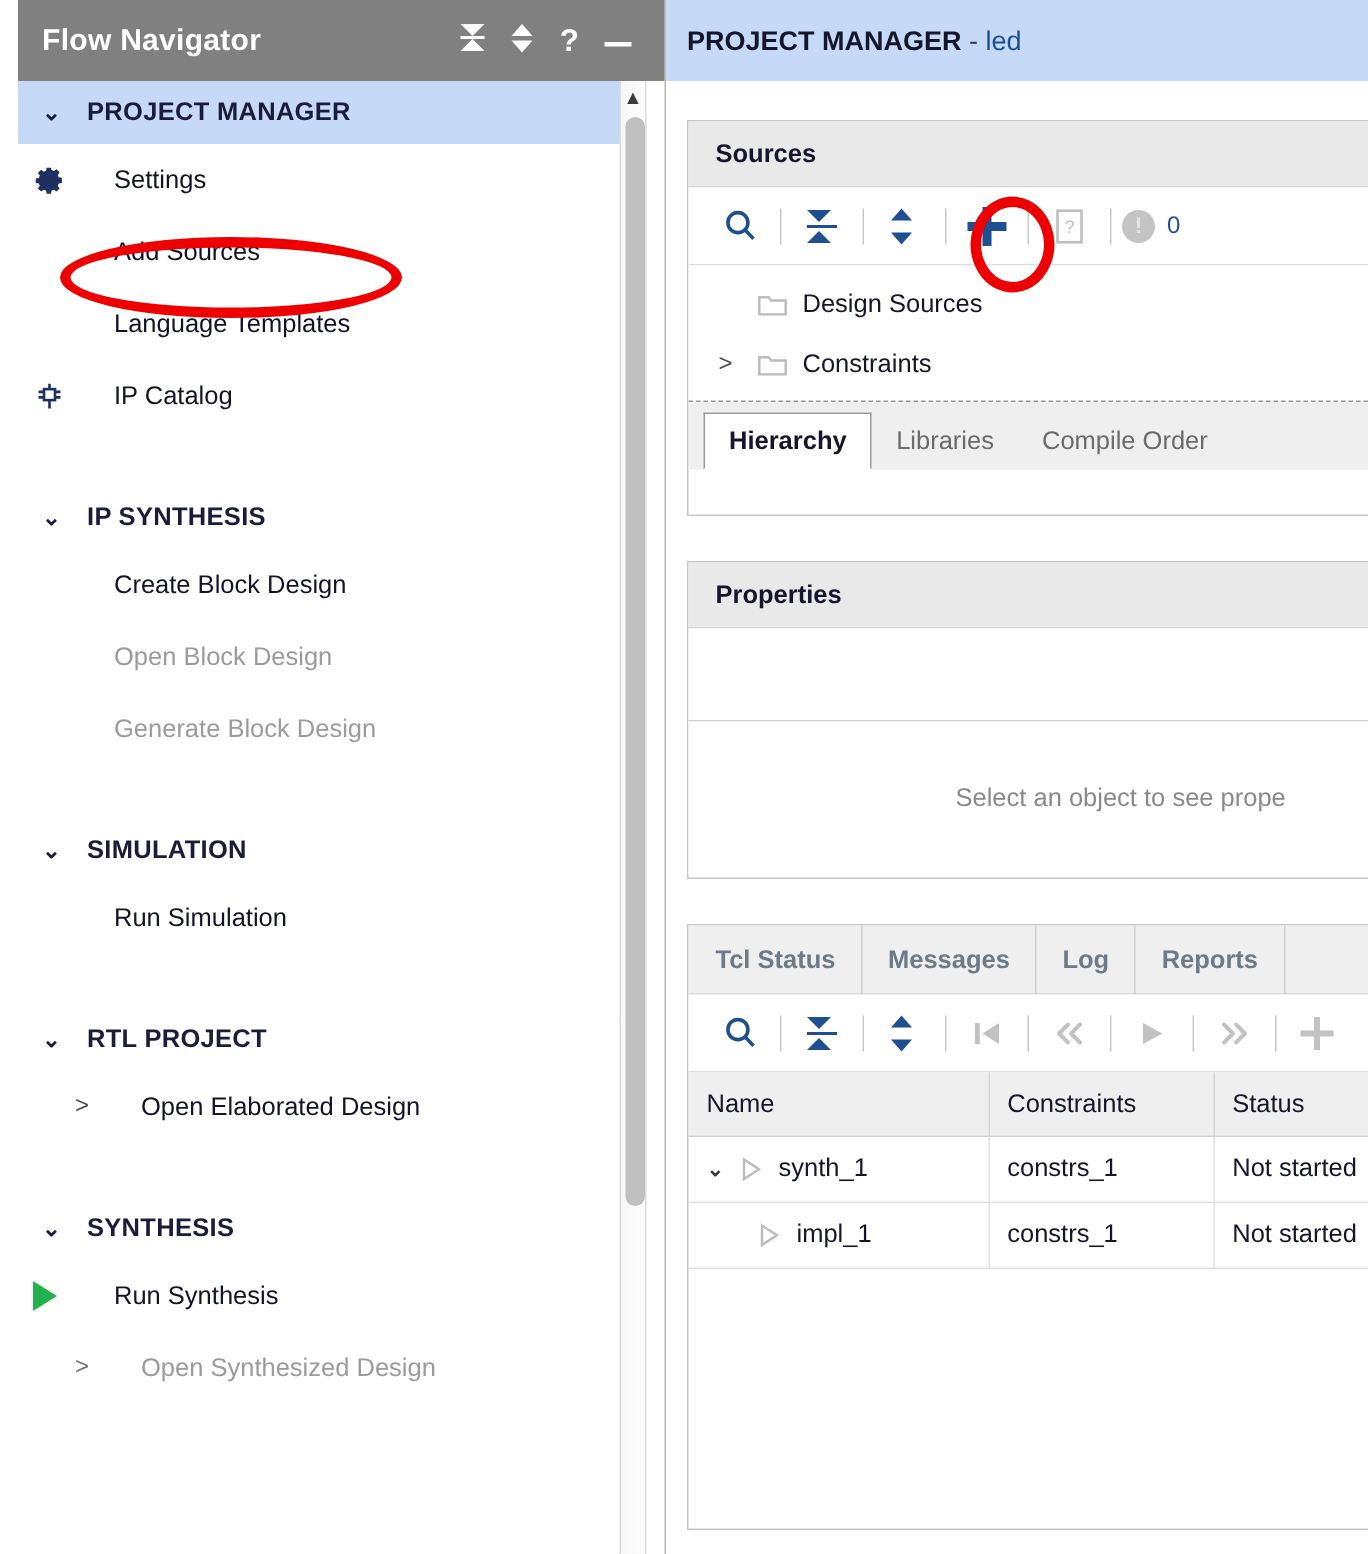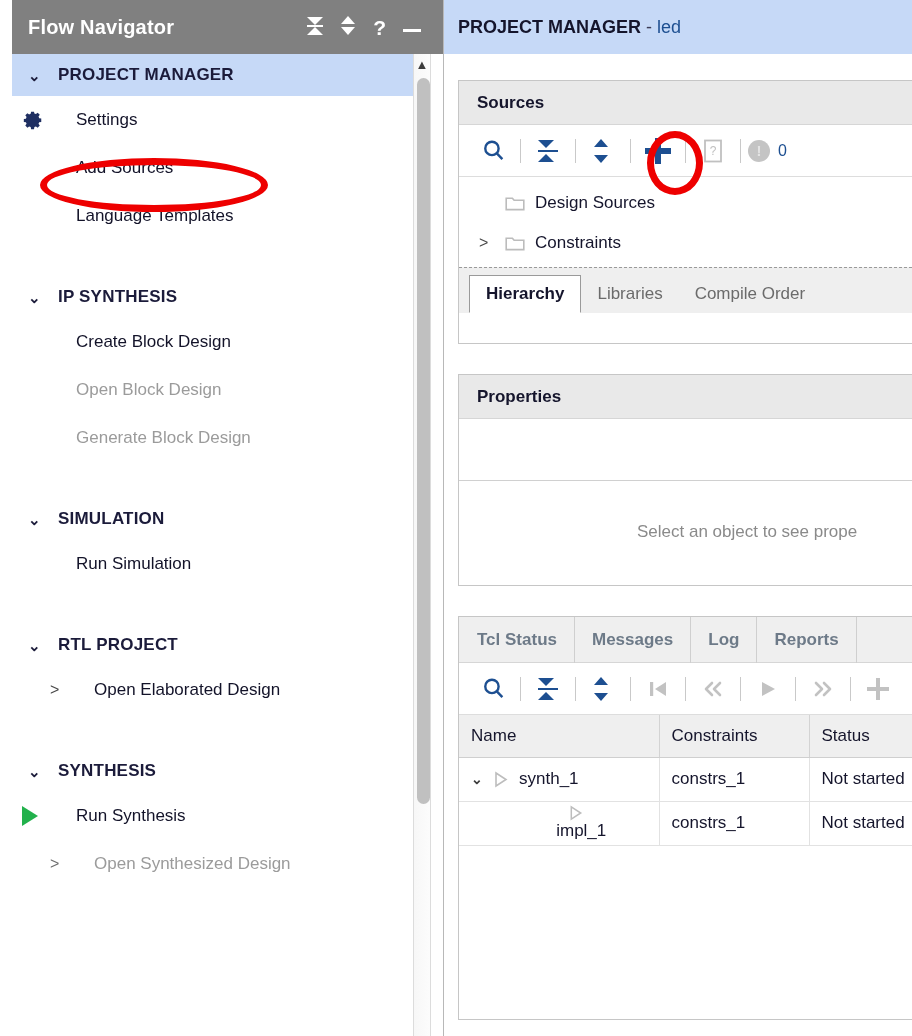--- a/index.html
+++ b/index.html
@@ -373,21 +373,21 @@
   }
   .name-cell { display: flex; align-items: center; }
   .name-cell .chev {
     width: 22px; font-size: 14px; color: #3c3c3c; font-weight: bold;
   }
   .tri-outline {
     width: 16px; height: 17px;
     margin-right: 10px;
     flex: 0 0 16px;
   }
-  .indent-1 { padding-left: 34px; flex-direction: column; }
+  .indent-1 { padding-left: 34px; }
 </style>
 </head>
 <body>
 
 <div id="root">
 
   <div id="sidebar">
 
     <div id="flow-header">
       <span class="title">Flow Navigator</span>
@@ -426,20 +426,34 @@
         <div class="nav-item">
           <span class="ico-slot"></span>
           <span class="lbl">Add Sources</span>
         </div>
 
         <div class="nav-item">
           <span class="ico-slot"></span>
           <span class="lbl">Language Templates</span>
         </div>
 
+        <div class="nav-item">
+          <span class="ico-slot">
+            <svg class="icon" width="22" height="22" viewBox="0 0 24 24" fill="none" stroke="#1f2f62" stroke-width="1.9">
+              <rect x="8" y="7" width="8" height="8"></rect>
+              <line x1="12" y1="3" x2="12" y2="7"></line>
+              <line x1="12" y1="15" x2="12" y2="21"></line>
+              <line x1="4" y1="9" x2="8" y2="9"></line>
+              <line x1="4" y1="13" x2="8" y2="13"></line>
+              <line x1="16" y1="9" x2="20" y2="9"></line>
+              <line x1="16" y1="13" x2="20" y2="13"></line>
+            </svg>
+          </span>
+          <span class="lbl">IP Catalog</span>
+        </div>
 
         <div class="gap-md"></div>
 
         <div class="nav-group-header">
           <span class="chev-down">⌄</span>
           <span>IP SYNTHESIS</span>
         </div>
         <div class="nav-item">
           <span class="ico-slot"></span>
           <span class="lbl">Create Block Design</span>

